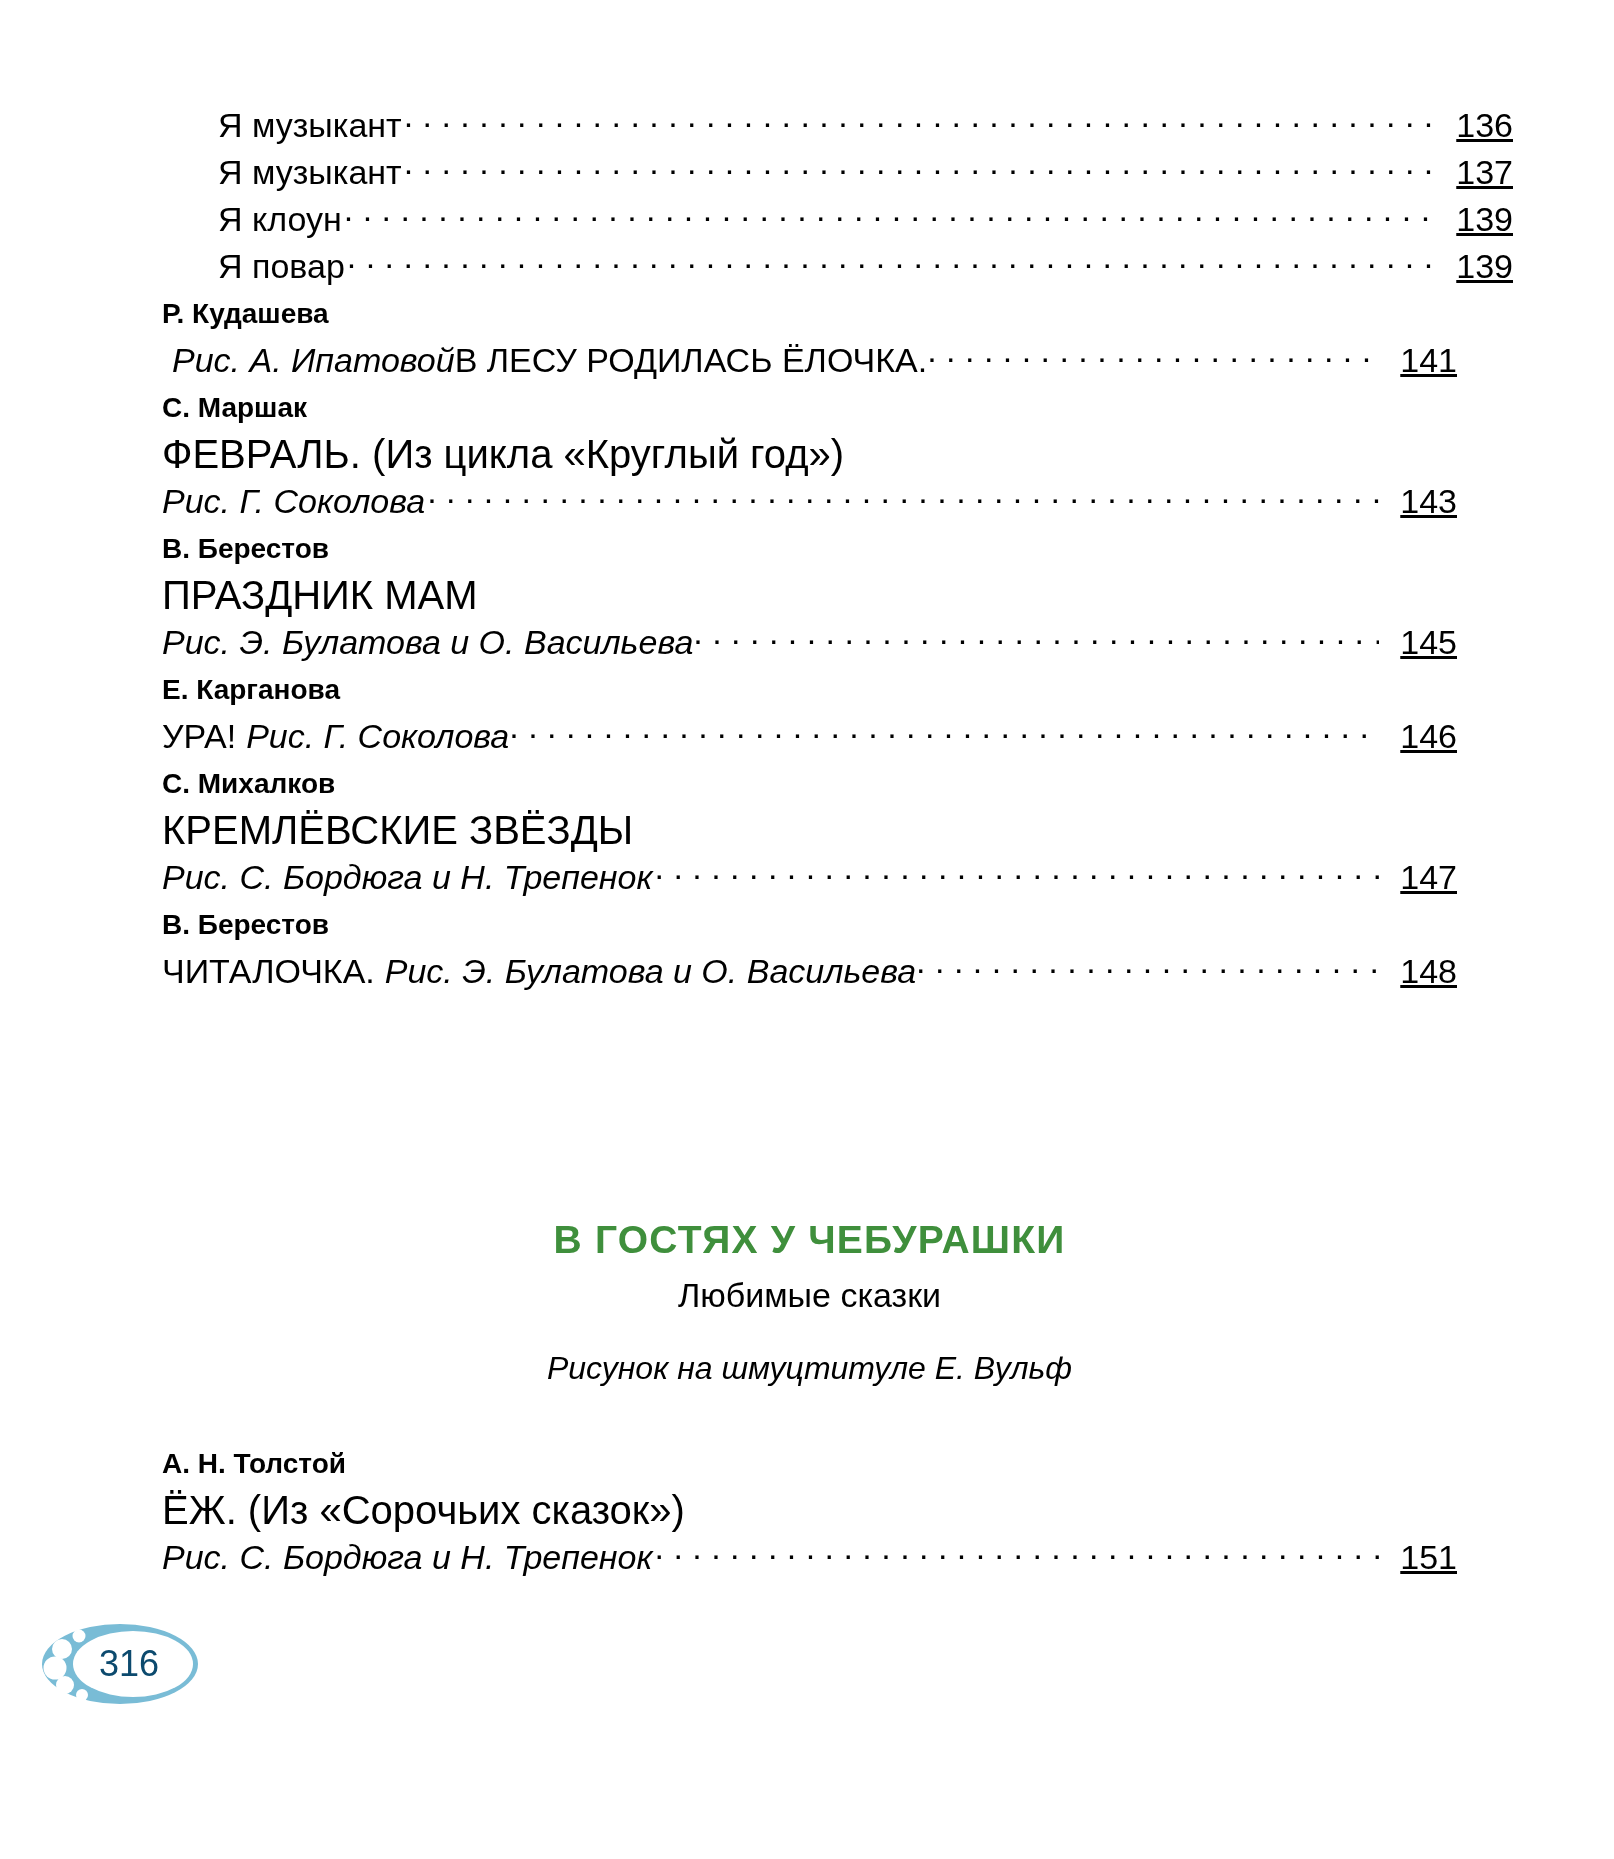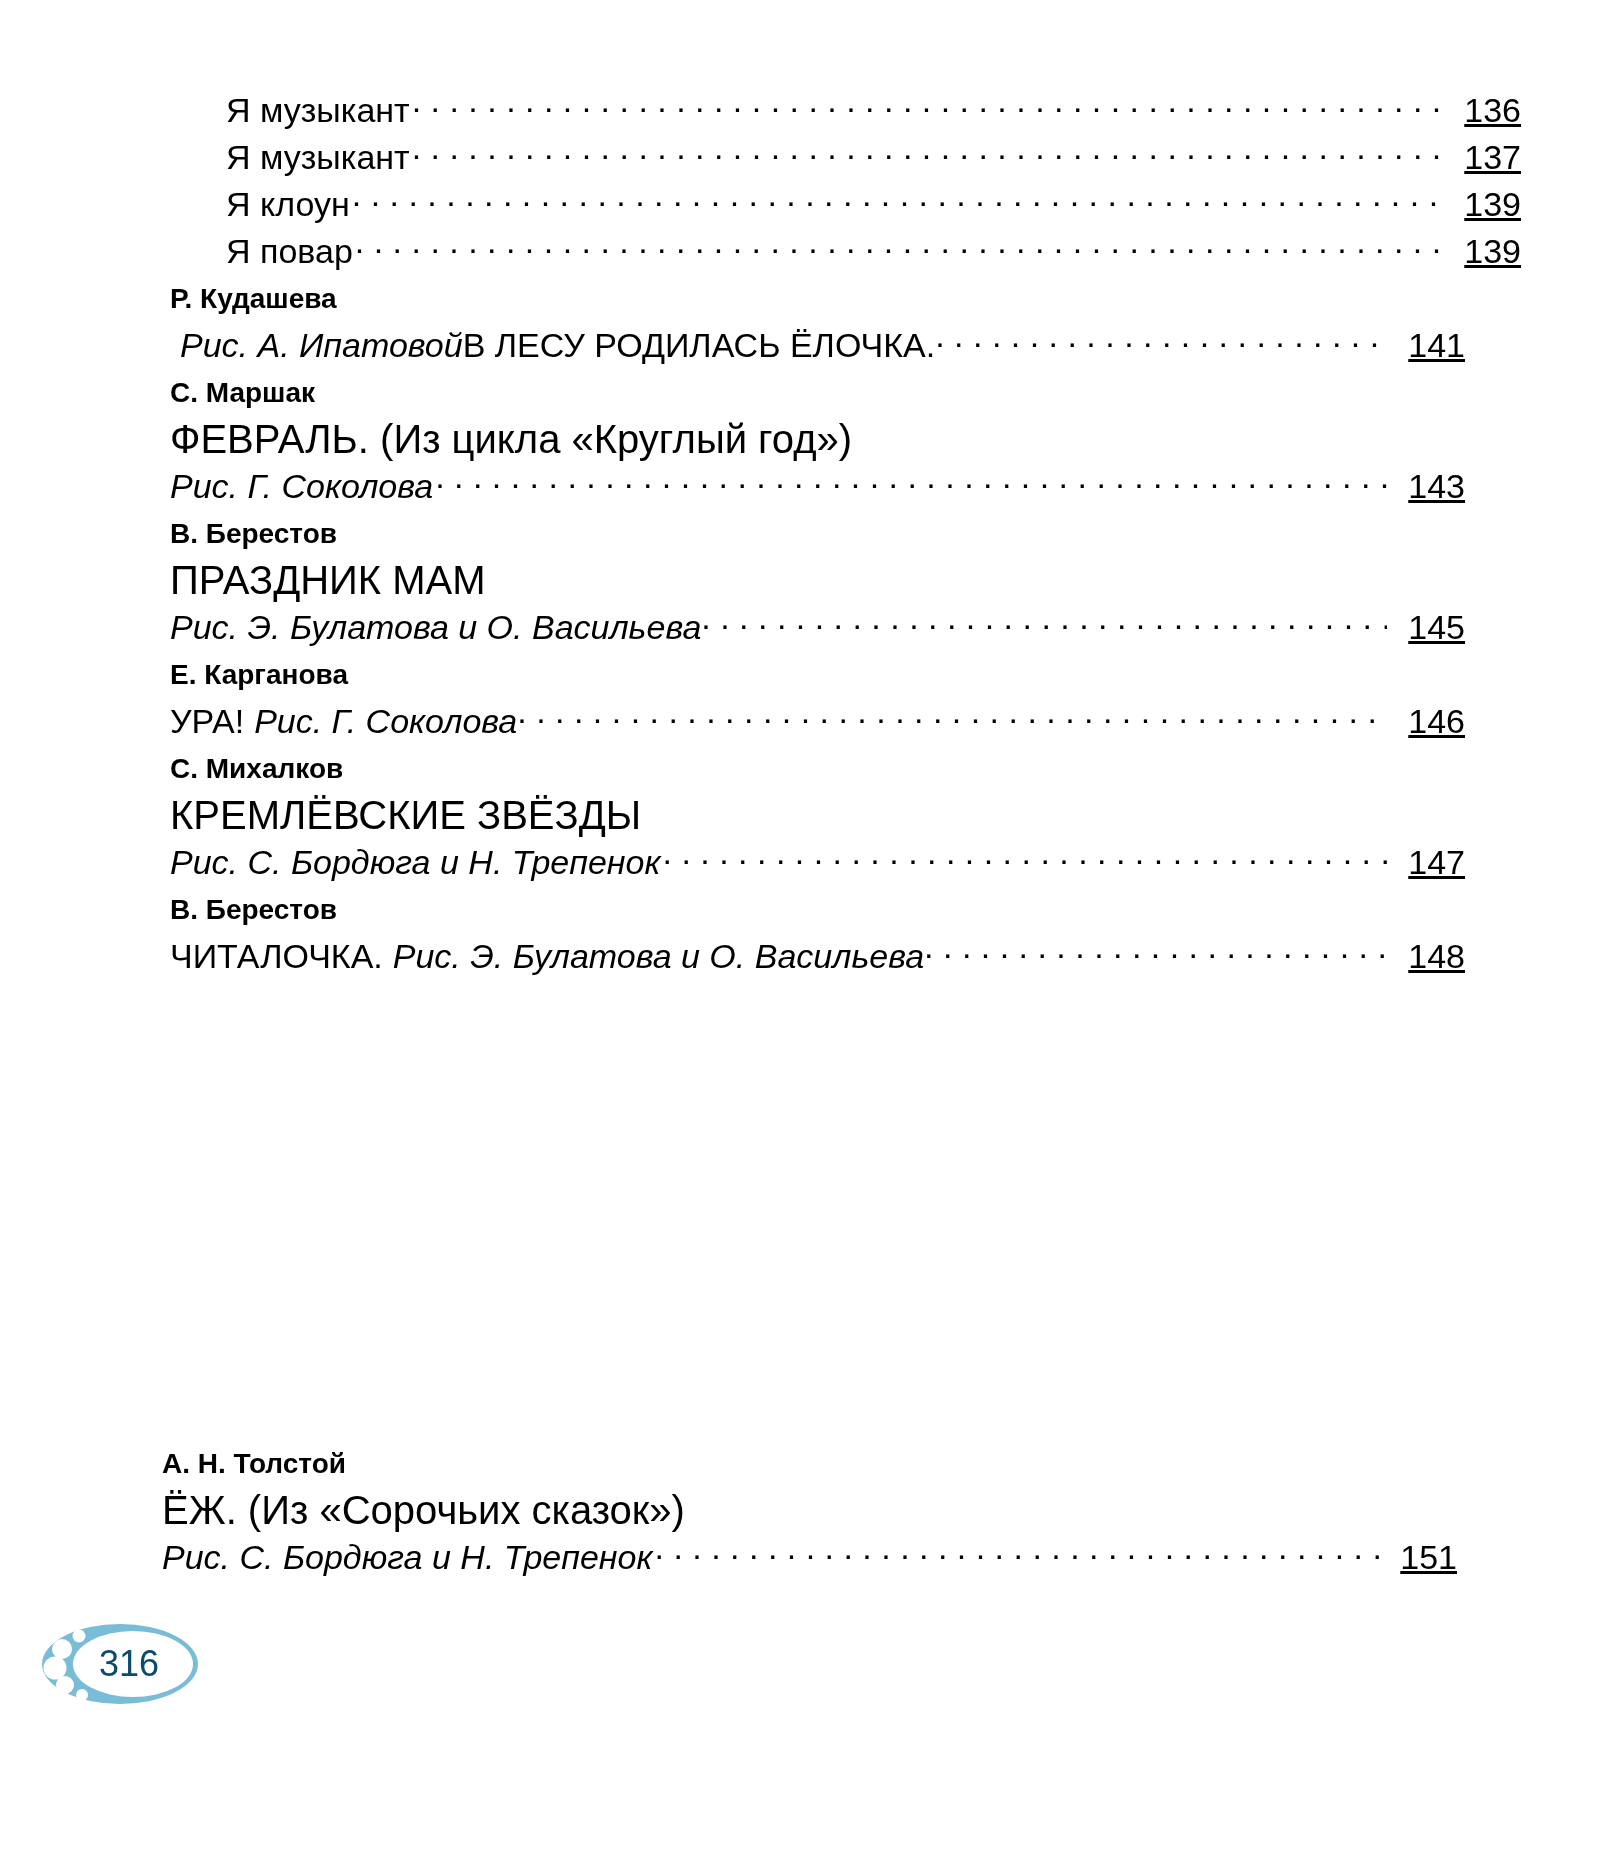--- a/index.html
+++ b/index.html
@@ -17,23 +17,22 @@
   }
 
   .page {
     position: absolute;
     inset: 0;
   }
 
   .toc {
     position: absolute;
     left: 162px;
-    top: 87px;
+    top: 102px;
     width: 1295px;
-    margin-left: 8px;
   }
 
   
   .row {
     display: flex;
     align-items: baseline;
     width: 100%;
     font-size: 34px;
     line-height: 47px;
     white-space: nowrap;
@@ -211,20 +210,25 @@
     <div class="author">В. Берестов</div>
     <div class="row tight">
       <span class="txt">ЧИТАЛОЧКА.</span>
       <span class="txt ital" style="margin-left:10px">Рис. Э. Булатова и О. Васильева</span>
       <span class="leader"></span>
       <span class="pageno">148</span>
     </div>
 
   </div>
 
+  <div class="section-block">
+    <div class="section-title">В ГОСТЯХ У ЧЕБУРАШКИ</div>
+    <div class="section-subtitle">Любимые сказки</div>
+    <div class="section-credit">Рисунок на шмуцтитуле Е. Вульф</div>
+  </div>
 
   <div class="toc-lower">
     <div class="author">А. Н. Толстой</div>
     <div class="title-plain">ЁЖ. (Из «Сорочьих сказок»)</div>
     <div class="row">
       <span class="txt ital">Рис. С. Бордюга и Н. Трепенок</span>
       <span class="leader"></span>
       <span class="pageno">151</span>
     </div>
   </div>

